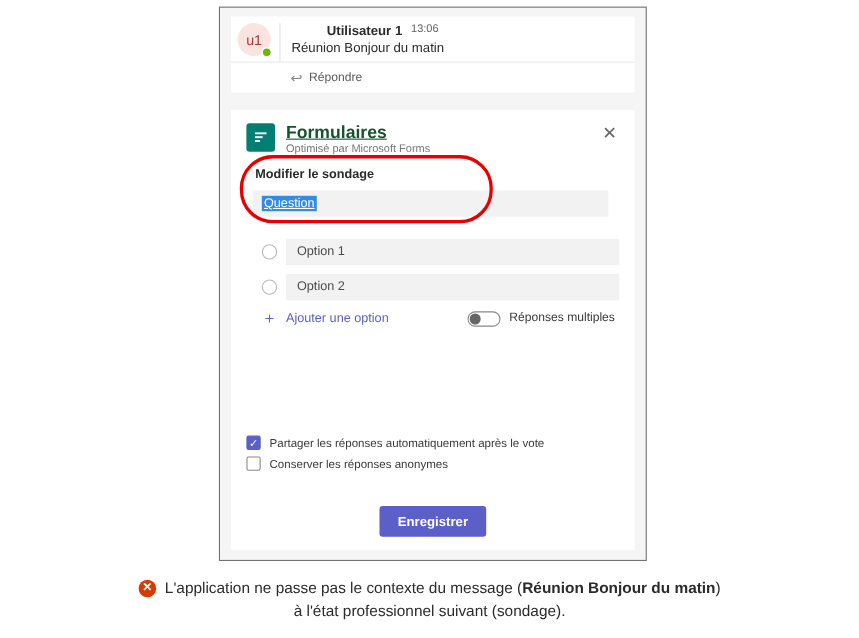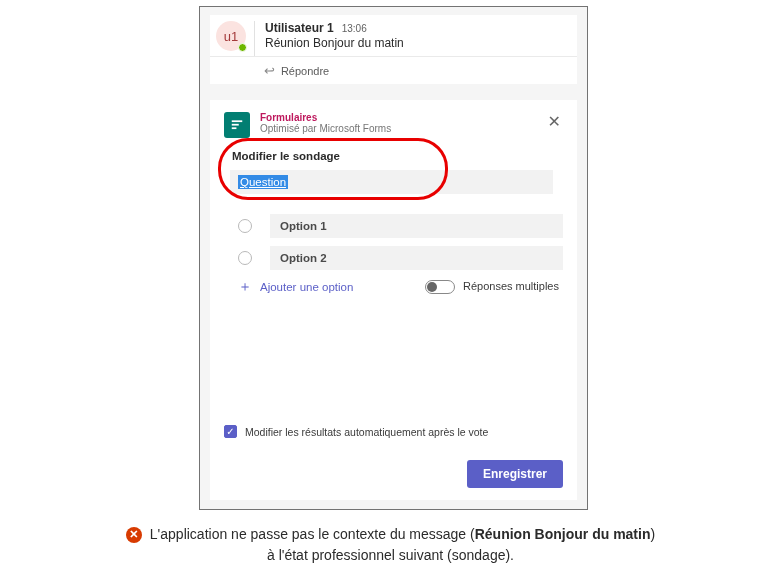--- a/index.html
+++ b/index.html
@@ -44,21 +44,21 @@
       position: absolute;
       bottom: -1px;
       right: -1px;
       width: 9px;
       height: 9px;
       background: #6eb700;
       border: 1.5px solid #fff;
       border-radius: 50%;
     }
     .msg-body { flex: 1; border-left: 1px solid #e1e1e1; padding-left: 10px; padding-bottom: 6px; }
-    .msg-meta { display: flex; gap: 8px; align-items: center; }
+    .msg-meta { display: flex; gap: 8px; align-items: flex-start; margin-left: 32px; }
     .msg-author { font-size: 12px; font-weight: 600; color: #2b2b2b; }
     .msg-time { font-size: 10px; color: #616161; }
     .msg-text { font-size: 12px; color: #2b2b2b; margin-top: 1px; }
     .reply-bar {
       background: #fff;
       padding: 6px 10px 6px 54px;
       border-top: 1px solid #eaeaea;
       display: flex;
       align-items: center;
       gap: 6px;
@@ -81,21 +81,21 @@
       height: 26px;
       background: #027e72;
       border-radius: 3px;
       display: flex;
       align-items: center;
       justify-content: center;
       color: #fff;
       flex-shrink: 0;
     }
     .forms-title-block { flex: 1; }
-    .forms-title { font-size: 10px; font-weight: 600; color: #be185d; }
+    .forms-title { font-size: 16px; font-weight: 600; color: #14532d; text-decoration: underline; }
     .forms-sub { font-size: 10px; color: #767676; }
     .close-btn { cursor: pointer; color: #666; font-size: 16px; line-height: 1; padding: 2px; }
     
     .highlight-group {
       position: relative;
       margin-top: 4px;
       padding: 8px 10px 8px 6px;
     }
     .highlight-oval {
       position: absolute;
@@ -108,23 +108,22 @@
       pointer-events: none;
     }
     .section-label { font-size: 11.5px; font-weight: 600; color: #2b2b2b; margin-bottom: 8px; margin-left: 2px; }
     .question-row { background: #f2f2f2; padding: 5px 8px; display: flex; align-items: center; }
     .question-selected { background: #338be6; color: #fff; font-size: 11.5px; padding: 1px 2px; display: inline-block; text-decoration: underline; }
     
     .options-block { margin-top: 12px; padding: 0 0 0 14px; }
     .option-row {
       display: flex;
       align-items: center;
-      gap: 18px;
+      gap: 8px;
       margin-bottom: 8px;
-      font-weight: bold;
     }
     .radio-circle {
       width: 14px;
       height: 14px;
       border: 1.2px solid #b9b9b9;
       border-radius: 50%;
       flex-shrink: 0;
     }
     .option-text {
       flex: 1;
@@ -169,21 +168,21 @@
       height: 13px;
       border: 1.2px solid #888;
       border-radius: 2px;
       display: flex;
       align-items: center;
       justify-content: center;
       flex-shrink: 0;
       cursor: pointer;
     }
     .checkbox.checked { background: #5b5fc7; border-color: #5b5fc7; color: #fff; font-size: 10px; }
-    .save-row { display: flex; justify-content: flex-end; margin-top: 16px; }
+    .save-row { display: flex; justify-content: center; margin-top: 26px; }
     .save-btn {
       background: #5b5fc7;
       color: #fff;
       font-size: 12px;
       font-weight: 600;
       border: none;
       padding: 7px 16px;
       border-radius: 3px;
       cursor: pointer;
     }
@@ -283,21 +282,25 @@
           <span>Réponses multiples</span>
         </div>
       </div>
     </div>
 
     <div class="spacer"></div>
 
     <div class="checks">
       <div class="check-row">
         <div class="checkbox checked">✓</div>
-        <span>Modifier les résultats automatiquement après le vote</span>
+        <span>Partager les réponses automatiquement après le vote</span>
+      </div>
+      <div class="check-row">
+        <div class="checkbox"></div>
+        <span>Conserver les réponses anonymes</span>
       </div>
     </div>
 
     <div class="save-row">
       <button class="save-btn">Enregistrer</button>
     </div>
   </div>
 </div>
 
 <div class="caption">

